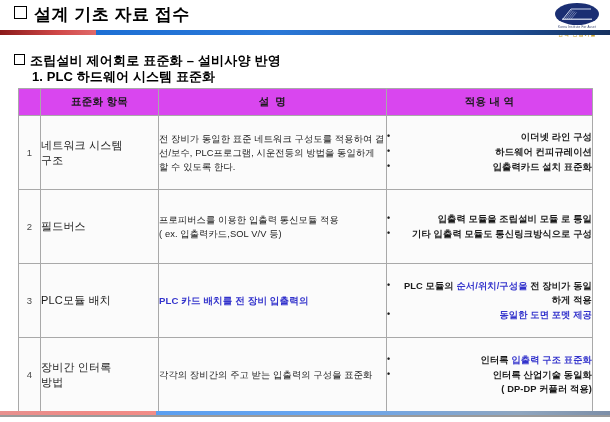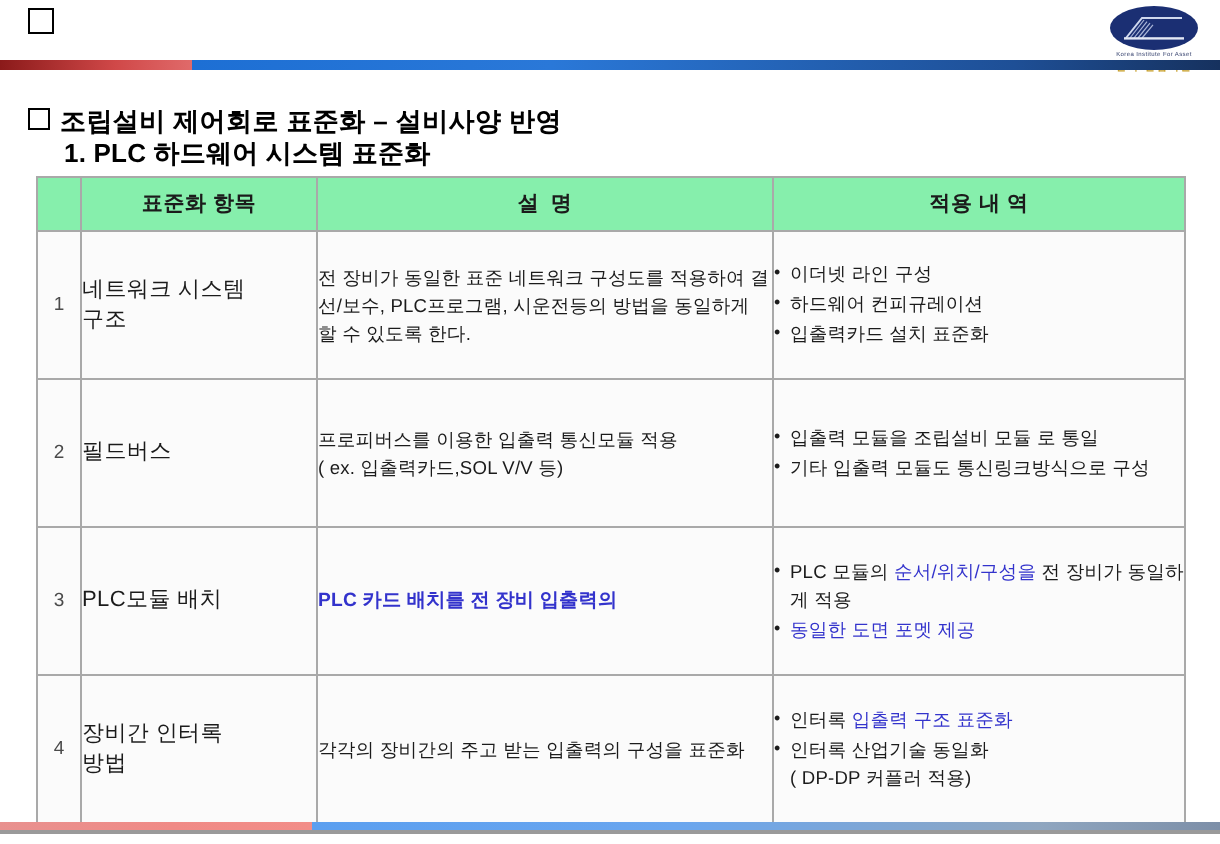--- a/index.html
+++ b/index.html
@@ -174,21 +174,21 @@
     border: 1px solid #a9a9a9;
     vertical-align: middle;
     padding: 0;
   }
   .col-no    { width: 22px; }
   .col-item  { width: 118px; }
   .col-desc  { width: 228px; }
   .col-apply { width: 206px; }
 
   thead th {
-    background: #86efac;
+    background: #d946ef;
     height: 26px;
     font-size: 10.5px;
     font-weight: bold;
     color: #1b1b1b;
     text-align: center;
     letter-spacing: .3px;
   }
   th .spaced { letter-spacing: 6px; }
 
   tbody tr { height: 74px; }
@@ -215,22 +215,23 @@
   td.cell-desc.blue-txt {
     color: #3333cc;
     font-weight: bold;
     font-size: 9.6px;
   }
   td.cell-apply {
     font-size: 9.3px;
     color: #1b1b1b;
     line-height: 14px;
     padding: 0 4px 0 9px;
-    font-weight: normal;
+    font-weight: bold;
     letter-spacing: .1px;
+    text-align: right;
   }
   td.cell-apply ul {
     margin: 0;
     padding: 0;
     list-style: none;
   }
   td.cell-apply li {
     position: relative;
     padding-left: 8px;
     margin-bottom: 1px;
@@ -241,21 +242,21 @@
     left: 0;
     top: -1px;
     font-size: 9px;
   }
   .blue { color: #3333cc; }
 </style>
 </head>
 <body>
 
 <div class="slide-title">
-  <span class="title-marker"></span>
+  <span class="title-marker"></span><span>설계 기초 자료 접수</span>
 </div>
 
 <div class="logo-wrap">
   <div class="logo-oval"></div>
   <svg class="logo-bridge" viewBox="0 0 30 13">
     <path d="M1 12 L9 2 L29 2" stroke="#cfd8ee" stroke-width="1" fill="none"></path>
     <path d="M3 12 L10 3" stroke="#aab6d8" stroke-width="0.6" fill="none"></path>
     <path d="M5 12 L11.5 3.8" stroke="#aab6d8" stroke-width="0.6" fill="none"></path>
     <path d="M7 12 L13 4.6" stroke="#aab6d8" stroke-width="0.6" fill="none"></path>
     <path d="M9 12 L14.5 5.4" stroke="#aab6d8" stroke-width="0.6" fill="none"></path>

